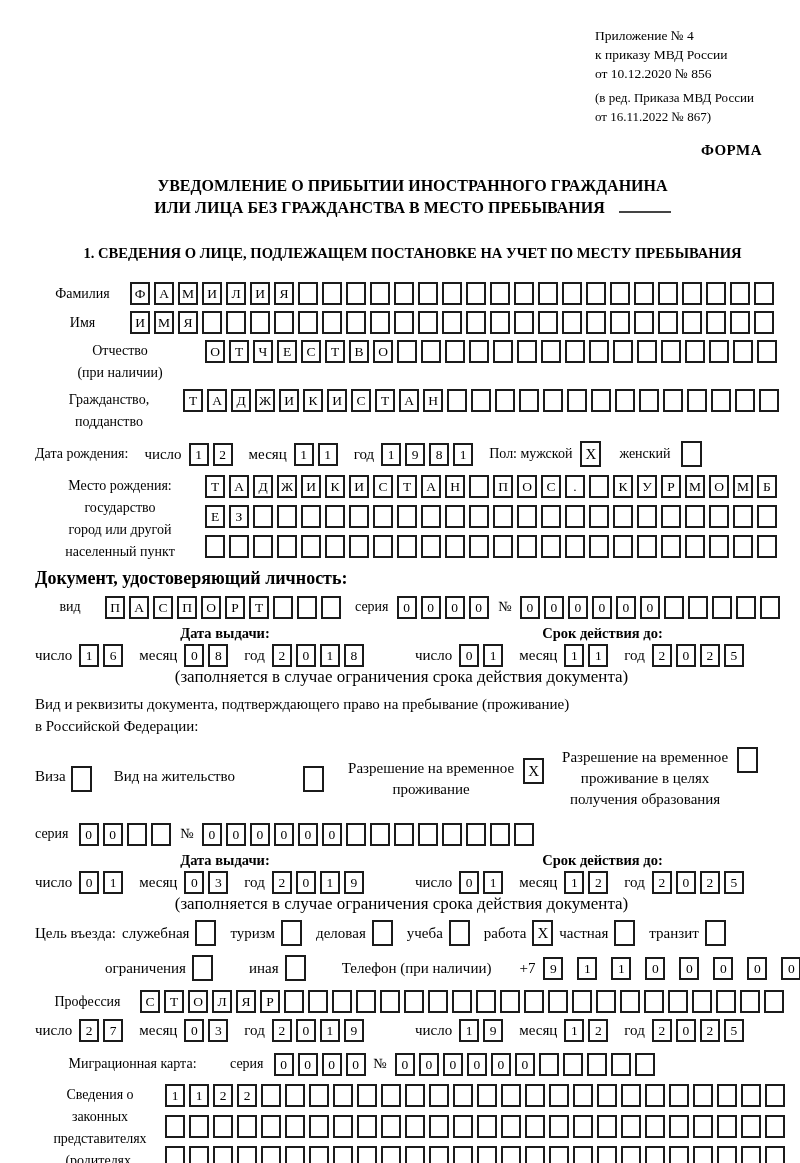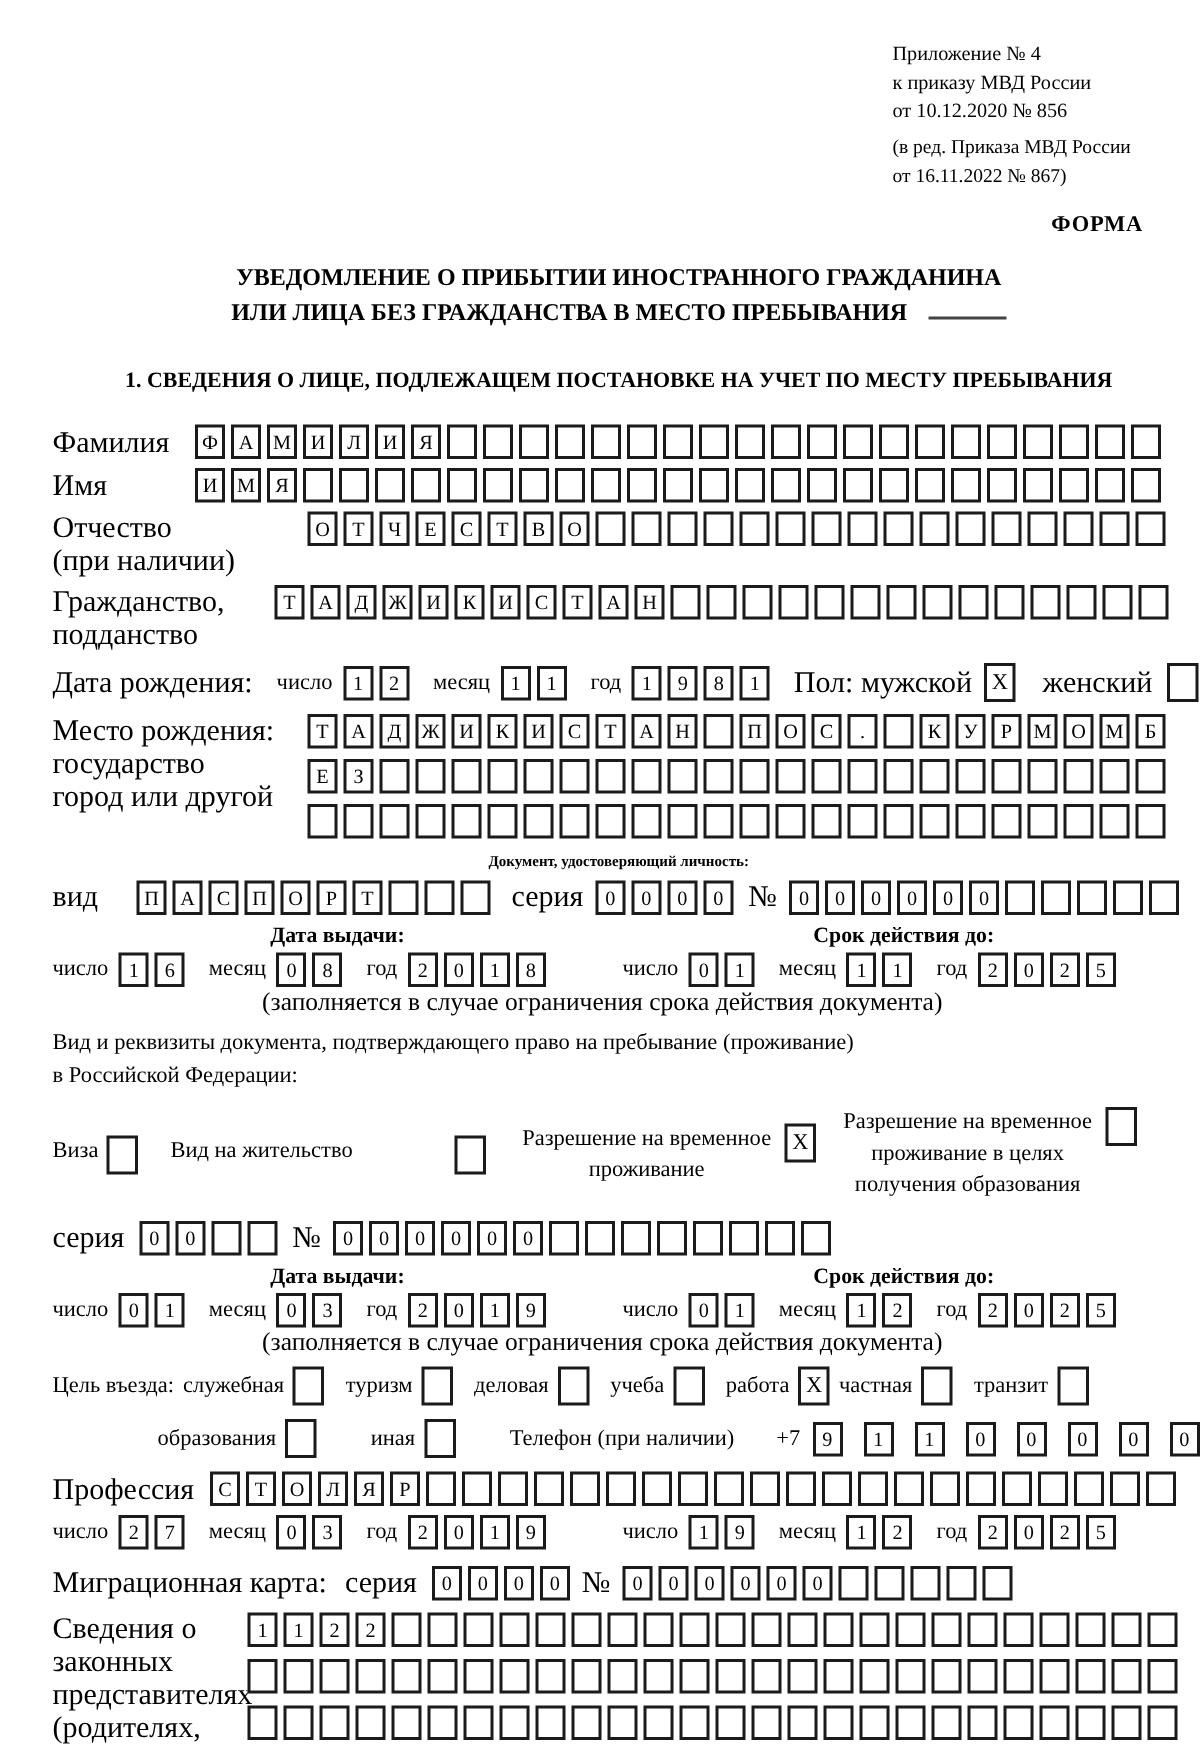--- a/index.html
+++ b/index.html
@@ -14,21 +14,21 @@
   .form-label{text-align:right;padding-right:28px;font-weight:bold;font-size:15px;
               margin-top:16px;margin-bottom:4px;letter-spacing:.5px;}
 
   
   .title{ text-align:center;font-weight:bold;font-size:16px;line-height:22px;margin-top:16px;}
   .blank-line{display:inline-block;width:52px;border-bottom:2px solid #444;height:14px;margin-left:14px;}
   .sec-heading{text-align:center;font-weight:bold;font-size:14.6px;margin-top:26px;margin-bottom:20px;}
 
   
   .frow{display:flex;align-items:flex-start;margin-bottom:5px;}
-  .lbl{font-size:20px;line-height:24px;white-space:nowrap;}
+  .lbl{font-size:14px;line-height:24px;white-space:nowrap;text-align:center;}
   .lblcol{flex:0 0 auto;}
   .lblcol div{line-height:22px;}
   .cells{display:inline-flex;flex-wrap:nowrap;}
   .cell{display:inline-block;box-sizing:border-box;width:20px;height:23px;border:2px solid #1b1b1b;
         margin-right:4px;text-align:center;font-size:13.5px;line-height:19px;background:#fff;}
   .cell.cb{width:21px;height:26px;line-height:22px;font-size:15px;flex:0 0 auto;}
 
   .w95{width:95px;}  .w105{width:105px;} .w148{width:148px;} .w170{width:170px;} .w130{width:130px;}
   .mt8{margin-top:8px;}
 
@@ -36,21 +36,21 @@
   .dg{display:inline-flex;align-items:center;}
   .dg .dw{margin:0 7px 0 12px;white-space:nowrap;}
   .dg .dw:first-child{margin-left:0;}
   .datehdrs{display:flex;font-weight:bold;font-size:14.5px;margin-top:6px;}
   .datehdrs .hl{width:380px;text-align:center;}
   .datehdrs .hr{flex:1;text-align:center;}
   .daterow{display:flex;margin-top:2px;}
   .daterow .gl{width:380px;}
   .note{font-size:17px;text-align:center;padding-right:22px;margin-top:0;margin-bottom:6px;}
 
-  .center-heading{text-align:center;font-weight:bold;font-size:10px;margin:4px 0 6px 0;}
+  .center-heading{text-align:left;font-weight:bold;font-size:18px;margin:4px 0 6px 0;}
   .plain{line-height:22px;}
 
   
   .optrow{display:flex;align-items:center;margin-top:10px;margin-bottom:12px;}
   .opt{display:flex;align-items:flex-start;}
   .opt .olbl{text-align:center;line-height:21px;}
   .opt .cell{margin-left:9px;margin-right:0;}
   .purpose-line{display:flex;align-items:center;margin-bottom:9px;flex-wrap:nowrap;}
   .purpose-line .plbl{margin-right:6px;white-space:nowrap;}
   .purpose-line .cell{margin-right:14px;}
@@ -246,20 +246,21 @@
     <span class="cell cb">X</span>
     <span class="lbl" style="margin-left:14px;margin-right:10px;">женский</span>
     <span class="cell cb"></span>
   </div>
 
   <div class="frow mt8">
     <span class="lblcol w170">
       <div class="lbl">Место рождения:</div>
       <div class="lbl">государство</div>
       <div class="lbl">город или другой</div>
+      <div class="lbl">населенный пункт</div>
     </span>
     <span>
       <div class="cells" style="margin-bottom:7px;">
           <span class="cell">Т</span>
           <span class="cell">А</span>
           <span class="cell">Д</span>
           <span class="cell">Ж</span>
           <span class="cell">И</span>
           <span class="cell">К</span>
           <span class="cell">И</span>
@@ -539,21 +540,21 @@
     <span class="cell cb"></span>
     <span class="plbl">работа</span>
     <span class="cell cb" style="margin-right:6px;">X</span>
     <span class="plbl">частная</span>
     <span class="cell cb"></span>
     <span class="plbl">транзит</span>
     <span class="cell cb"></span>
   </div>
 
   <div class="purpose-line indent70">
-    <span class="plbl">образования</span>
+    <span class="plbl">ограничения</span>
     <span class="cell cb"></span>
     <span class="plbl" style="margin-left:22px;">иная</span>
     <span class="cell cb"></span>
     <span class="plbl" style="margin-left:22px;">Телефон (при наличии)</span>
     <span class="plbl" style="margin-left:22px;margin-right:8px;">+7</span>
     <span class="cells">
         <span class="cell">9</span>
         <span class="cell">1</span>
         <span class="cell">1</span>
         <span class="cell">0</span>

